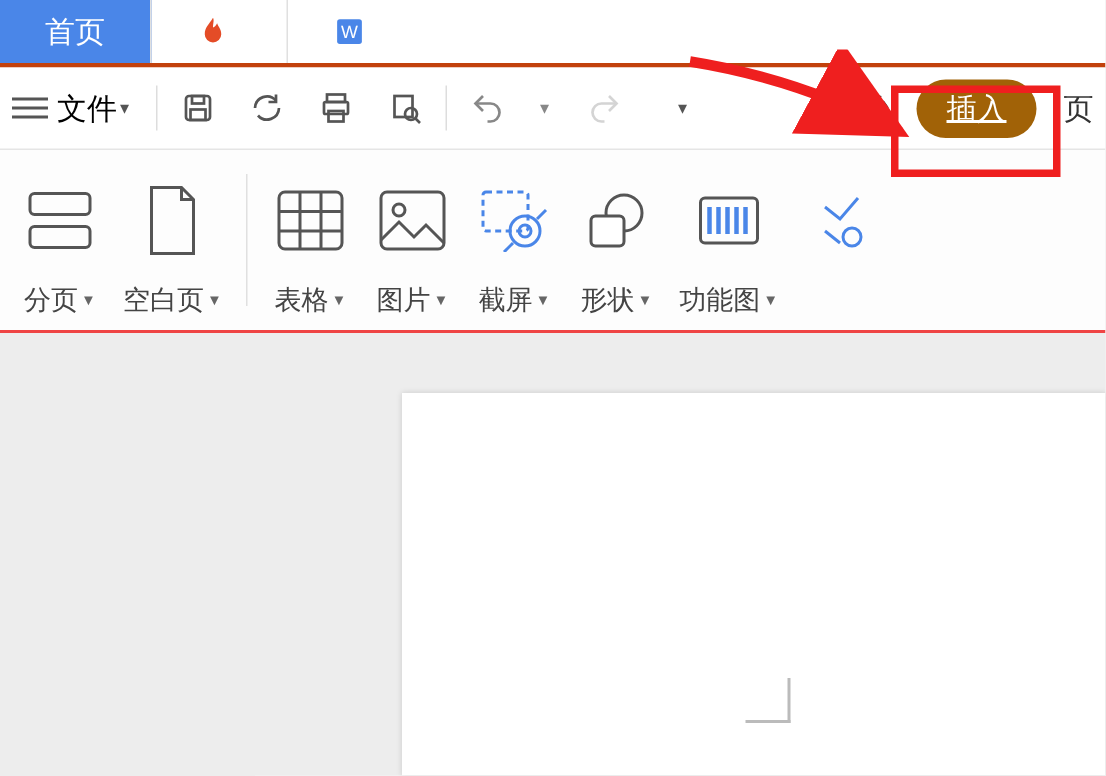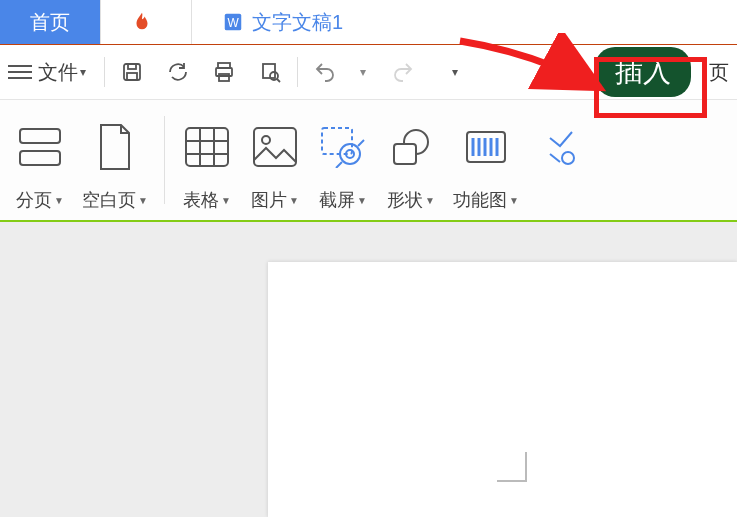--- a/index.html
+++ b/index.html
@@ -8,21 +8,21 @@
     background: #f5f5f5;
     width: 737px;
     height: 517px;
     overflow: hidden;
     position: relative;
   }
   .tabs-bar {
     display: flex;
     height: 45px;
     background: #fff;
-    border-bottom: 1px solid #c2410c;
+    border-bottom: 3px solid #c2410c;
   }
   .tab {
     display: flex;
     align-items: center;
     padding: 0 30px;
     font-size: 20px;
     border-right: 1px solid #e0e0e0;
     cursor: pointer;
   }
   .tab.active { background: #4a86e8; color: #fff; }
@@ -32,35 +32,35 @@
     display:flex;
     align-items:center;
     height:55px;
     background:#fff;
     border-bottom:1px solid #e5e5e5;
     padding:0 8px;
     position:relative;
   }
   .ham { width:24px; display:flex; flex-direction:column; gap:4px; margin-right:6px;}
   .ham div{height:2px;background:#555;}
-  .file-label{font-size:20px;color:#404040;}
+  .file-label{font-size:20px;color:#000000;}
   .chev{margin:0 4px 0 2px;font-size:12px;color:#555;}
   .vsep{width:1px;height:30px;background:#ddd;margin:0 14px;}
   .qa-group{display:flex;gap:20px;align-items:center;}
   .qa-icon{width:26px;height:26px;display:flex;align-items:center;justify-content:center;cursor:pointer;}
   .right-tabs{margin-left:auto;display:flex;align-items:center;gap:18px;}
   .rtab-label{font-size:20px;color:#333;cursor:pointer;}
-  .rtab-pill{background:#14532d;color:#fff;border-radius:20px;padding:6px 20px;font-size:28px;cursor:pointer;}
+  .rtab-pill{background:#a16207;color:#fff;border-radius:20px;padding:6px 20px;font-size:20px;cursor:pointer;text-decoration:underline;}
   .highlight-box{position:absolute;border:5px solid #ef1f1f;pointer-events:none;}
   .highlight-insert{left:594px;top:57px;width:113px;height:61px;}
   .arrow{position:absolute;left:455px;top:33px;width:160px;height:70px;pointer-events:none;}
   .ribbon{
     display:flex;
     background:#fdfdfd;
-    border-bottom:2px solid #84cc16;
+    border-bottom:2px solid #ef4444;
     height:122px;
     padding:0 0 0 6px;
     align-items:flex-start;
   }
   .ribbon-group{display:flex;flex-direction:column;align-items:center;justify-content:flex-end;height:100%;padding:10px 8px 8px 8px;}
   .rg-icon{flex:1;display:flex;align-items:center;justify-content:center;width:52px;}
   .rg-label{font-size:18px;color:#444;margin-top:4px;display:flex;align-items:center;}
   .rg-label .dd{font-size:10px;margin-left:2px;color:#666;}
   .vsep2{width:1px;background:#e0e0e0;height:88px;align-self:center;margin:0 8px;}
   .canvas-area{position:relative;height:295px;background:#ededed;}
@@ -82,21 +82,20 @@
         </svg>
     </span>
   </div>
   <div class="tab tab-doc" style="border-right:none;">
     <span class="tab-icon">
       <svg width="22" height="22" viewBox="0 0 24 24">
           <rect x="3" y="3" width="18" height="18" rx="2" fill="#4a86e8"></rect>
           <text x="12" y="17" font-size="13" fill="#fff" text-anchor="middle" font-family="Arial">W</text>
         </svg>
     </span>
-    <span>文字文稿1</span>
   </div>
 </div>
 
 <div class="menu-bar">
   <div class="ham">
       <div></div>
       <div></div>
       <div></div>
     </div>
   <span class="file-label">文件</span>

